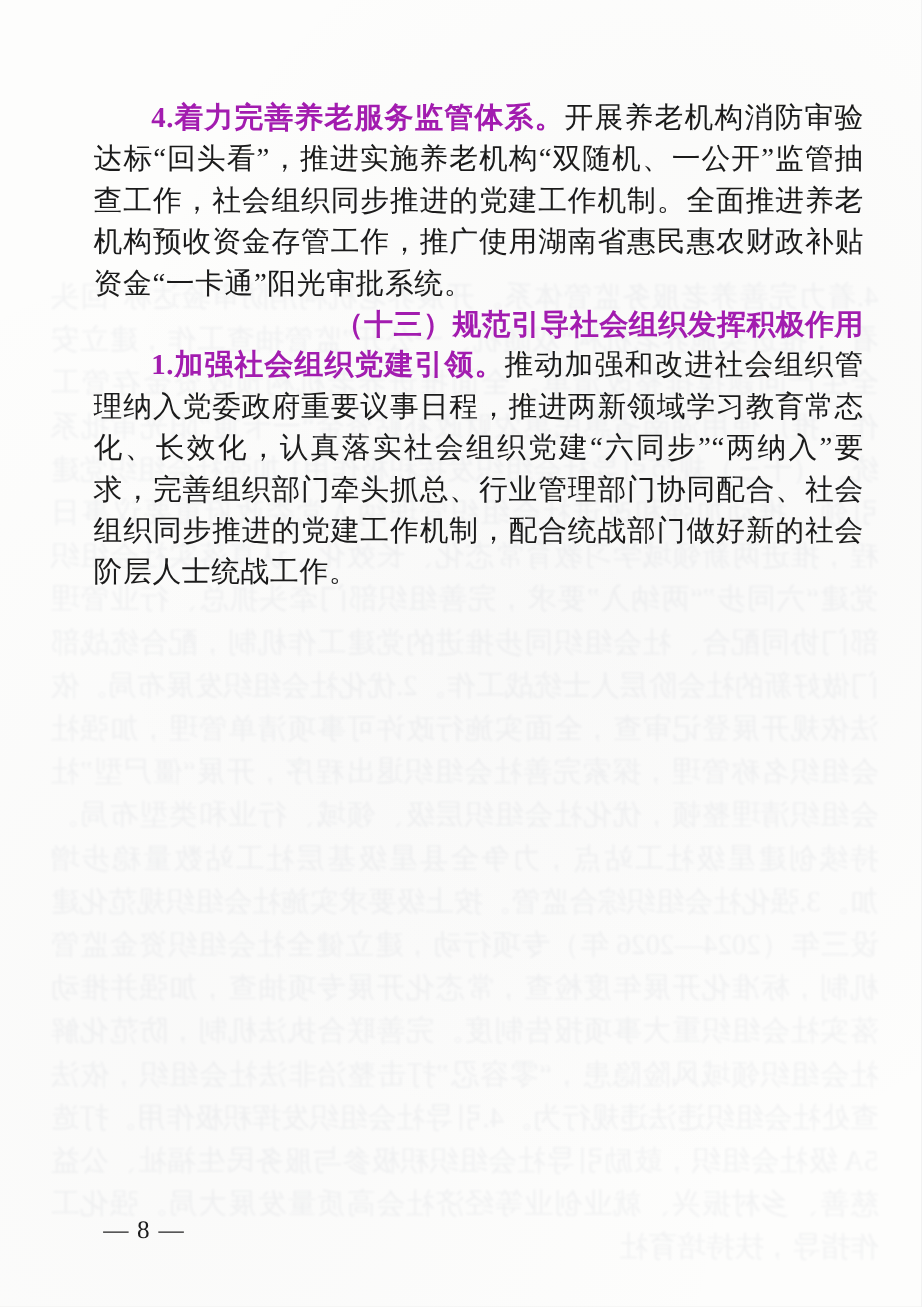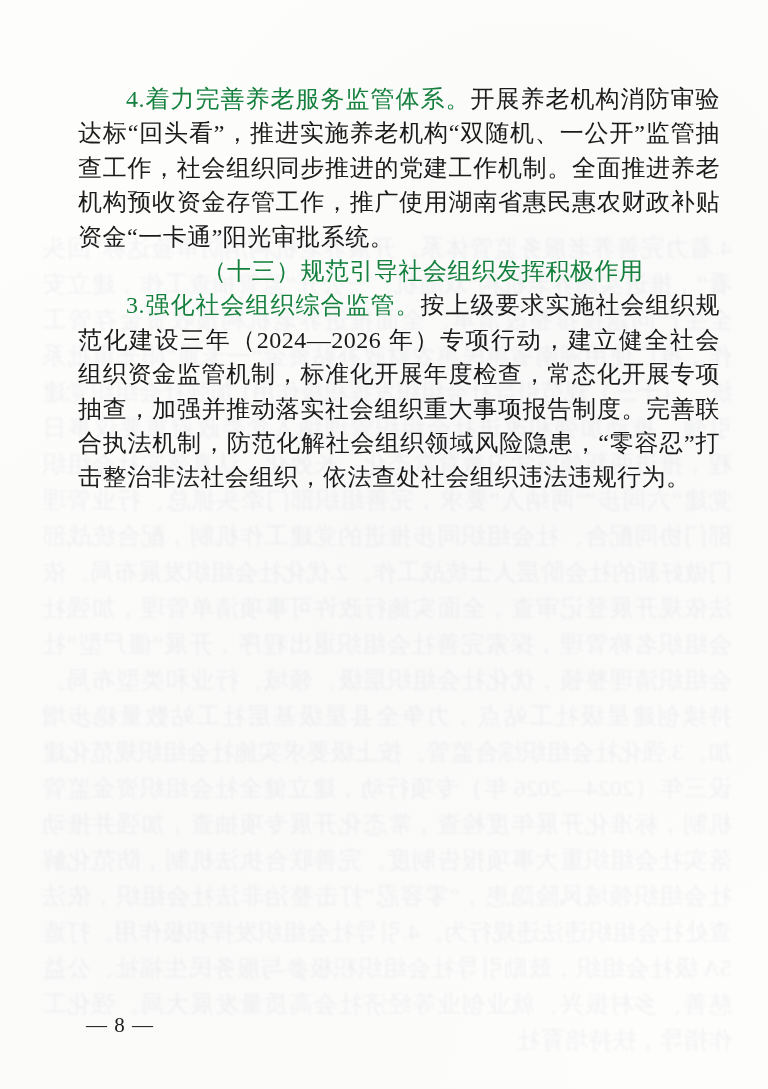--- a/index.html
+++ b/index.html
@@ -53,40 +53,40 @@
     margin: 0;
     font-size: 24px;
     line-height: 34.4px;
     color: #1b1b1b;
     text-align: justify;
     text-justify: inter-character;
     text-indent: 2em;
     letter-spacing: 0.5px;
   }
   .para b {
-    font-weight: 400;
-    color: #15803d;
+    font-weight: 700;
+    color: #a21caf;
   }
   .para.heading {
-    text-align: center;
+    text-align: right;
   }
   .footer {
     position: absolute;
     left: 86px;
     top: 1013px;
     z-index: 1;
     font-size: 21px;
     color: #1b1b1b;
     letter-spacing: 1px;
   }
 </style>
 </head>
 <body>
 
 <div class="page">
   <div class="bleed">4.着力完善养老服务监管体系。开展养老机构消防审验达标“回头看”，推进实施养老机构“双随机、一公开”监管抽查工作，建立安全生产问题摸排整改清单。全面推进养老机构预收资金存管工作，推广使用湖南省惠民惠农财政补贴资金“一卡通”阳光审批系统。（十三）规范引导社会组织发挥积极作用1.加强社会组织党建引领。推动加强和改进社会组织管理纳入党委政府重要议事日程，推进两新领域学习教育常态化、长效化，认真落实社会组织党建“六同步”“两纳入”要求，完善组织部门牵头抓总、行业管理部门协同配合、社会组织同步推进的党建工作机制，配合统战部门做好新的社会阶层人士统战工作。2.优化社会组织发展布局。依法依规开展登记审查，全面实施行政许可事项清单管理，加强社会组织名称管理，探索完善社会组织退出程序，开展“僵尸型”社会组织清理整顿，优化社会组织层级、领域、行业和类型布局。持续创建星级社工站点，力争全县星级基层社工站数量稳步增加。3.强化社会组织综合监管。按上级要求实施社会组织规范化建设三年（2024—2026 年）专项行动，建立健全社会组织资金监管机制，标准化开展年度检查，常态化开展专项抽查，加强并推动落实社会组织重大事项报告制度。完善联合执法机制，防范化解社会组织领域风险隐患，“零容忍”打击整治非法社会组织，依法查处社会组织违法违规行为。4.引导社会组织发挥积极作用。打造 5A 级社会组织，鼓励引导社会组织积极参与服务民生福祉、公益慈善、乡村振兴、就业创业等经济社会高质量发展大局。强化工作指导，扶持培育社</div>
   <div class="content">
       <p class="para"><b>4.着力完善养老服务监管体系。</b><span>开展养老机构消防审验达标“回头看”，推进实施养老机构“双随机、一公开”监管抽查工作，社会组织同步推进的党建工作机制。全面推进养老机构预收资金存管工作，推广使用湖南省惠民惠农财政补贴资金“一卡通”阳光审批系统。</span></p>
       <p class="para heading"><b>（十三）规范引导社会组织发挥积极作用</b></p>
-      <p class="para"><b>3.强化社会组织综合监管。</b><span>按上级要求实施社会组织规范化建设三年（2024—2026 年）专项行动，建立健全社会组织资金监管机制，标准化开展年度检查，常态化开展专项抽查，加强并推动落实社会组织重大事项报告制度。完善联合执法机制，防范化解社会组织领域风险隐患，“零容忍”打击整治非法社会组织，依法查处社会组织违法违规行为。</span></p>
+      <p class="para"><b>1.加强社会组织党建引领。</b><span>推动加强和改进社会组织管理纳入党委政府重要议事日程，推进两新领域学习教育常态化、长效化，认真落实社会组织党建“六同步”“两纳入”要求，完善组织部门牵头抓总、行业管理部门协同配合、社会组织同步推进的党建工作机制，配合统战部门做好新的社会阶层人士统战工作。</span></p>
     </div>
   <div class="footer">— 8 —</div>
 </div>
 
 </body></html>

